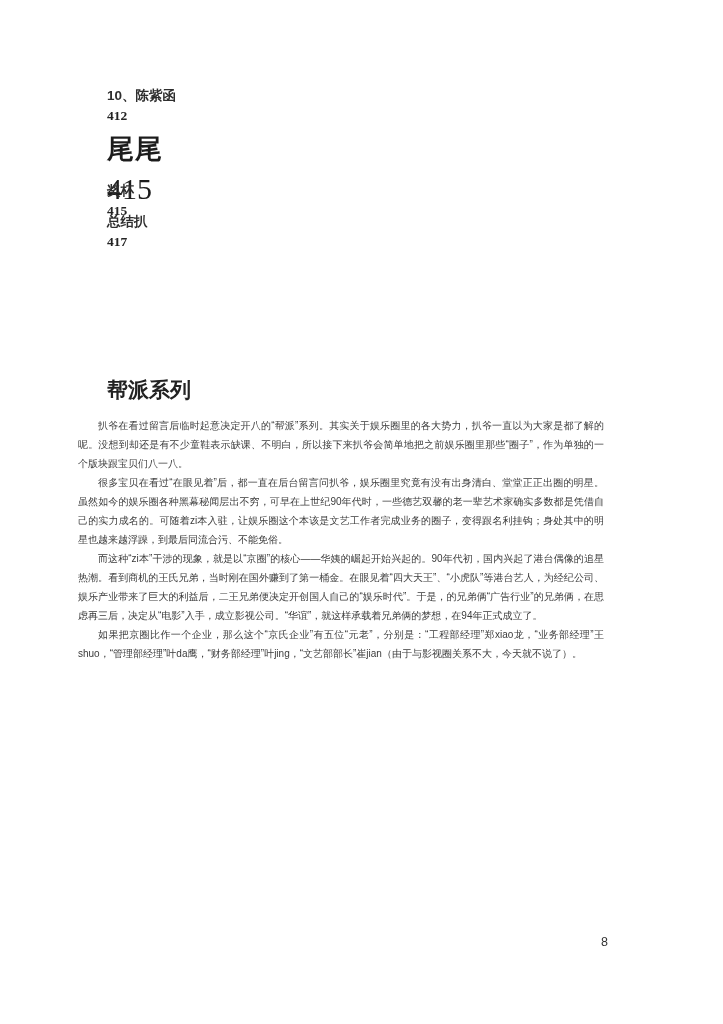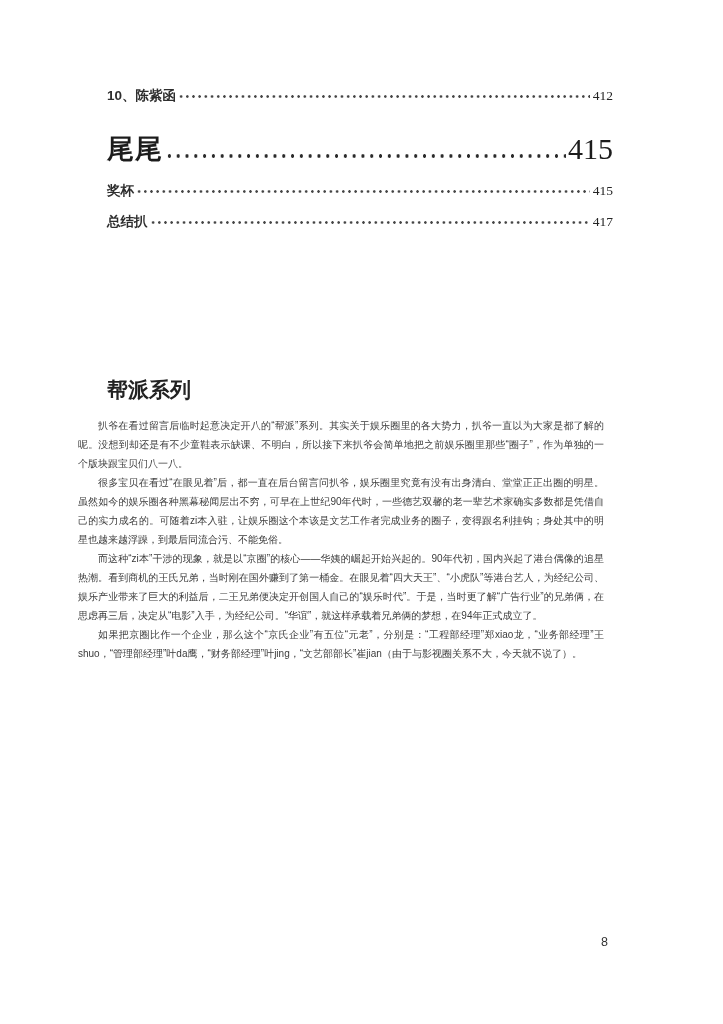--- a/index.html
+++ b/index.html
@@ -17,20 +17,21 @@
   }
 
   
   .toc {
     margin: 86px 0 0 107px;
     width: 506px;
   }
   .toc-row {
     display: flex;
     align-items: flex-start;
+    flex-direction: column;
   }
   .toc-label {
     white-space: nowrap;
   }
   .toc-leader {
     flex: 1 1 auto;
     margin: 0 3px 0 2px;
     height: 13px;
     align-self: flex-end;
     background-image: radial-gradient(circle, #454545 1.15px, rgba(0,0,0,0) 1.45px);
@@ -45,21 +46,21 @@
 
   .toc-row.sub {
     height: 20px;
     line-height: 20px;
     font-size: 13.5px;
     font-weight: bold;
     color: #2e2e2e;
   }
   .toc-row.sub .toc-page {
     font-size: 13.5px;
-    font-weight: normal;
+    font-weight: bold;
     color: #242424;
   }
 
   .toc-row.chapter {
     margin-top: 23px;
     height: 40px;
     line-height: 40px;
     font-size: 27px;
     font-weight: bold;
     color: #1c1c1c;
@@ -160,20 +161,20 @@
 
   </div>
 
   <div class="series-title">帮派系列</div>
 
   <div class="body-col">
 
     <div class="body-text">
       <p>扒爷在看过留言后临时起意决定开八的“帮派”系列。其实关于娱乐圈里的各大势力，扒爷一直以为大家是都了解的呢。没想到却还是有不少童鞋表示缺课、不明白，所以接下来扒爷会简单地把之前娱乐圈里那些“圈子”，作为单独的一个版块跟宝贝们八一八。</p>
       <p>很多宝贝在看过“在眼见着”后，都一直在后台留言问扒爷，娱乐圈里究竟有没有出身清白、堂堂正正出圈的明星。虽然如今的娱乐圈各种黑幕秘闻层出不穷，可早在上世纪90年代时，一些德艺双馨的老一辈艺术家确实多数都是凭借自己的实力成名的。可随着zi本入驻，让娱乐圈这个本该是文艺工作者完成业务的圈子，变得跟名利挂钩；身处其中的明星也越来越浮躁，到最后同流合污、不能免俗。</p>
-      <p>而这种“zi本”干涉的现象，就是以“京圈”的核心——华姨的崛起开始兴起的。90年代初，国内兴起了港台偶像的追星热潮。看到商机的王氏兄弟，当时刚在国外赚到了第一桶金。在眼见着“四大天王”、“小虎队”等港台艺人，为经纪公司、娱乐产业带来了巨大的利益后，二王兄弟便决定开创国人自己的“娱乐时代”。于是，当时更了解“广告行业”的兄弟俩，在思虑再三后，决定从“电影”入手，为经纪公司。“华谊”，就这样承载着兄弟俩的梦想，在94年正式成立了。</p>
+      <p>而这种“zi本”干涉的现象，就是以“京圈”的核心——华姨的崛起开始兴起的。90年代初，国内兴起了港台偶像的追星热潮。看到商机的王氏兄弟，当时刚在国外赚到了第一桶金。在眼见着“四大天王”、“小虎队”等港台艺人，为经纪公司、娱乐产业带来了巨大的利益后，二王兄弟便决定开创国人自己的“娱乐时代”。于是，的兄弟俩“广告行业”的兄弟俩，在思虑再三后，决定从“电影”入手，成立影视公司。“华谊”，就这样承载着兄弟俩的梦想，在94年正式成立了。</p>
       <p>如果把京圈比作一个企业，那么这个“京氏企业”有五位“元老”，分别是：“工程部经理”郑xiao龙，“业务部经理”王shuo，“管理部经理”叶da鹰，“财务部经理”叶jing，“文艺部部长”崔jian（由于与影视圈关系不大，今天就不说了）。</p>
     </div>
   </div>
 
   <div class="footer-page-number">8</div>
 
 </div>
 
 </body></html>

